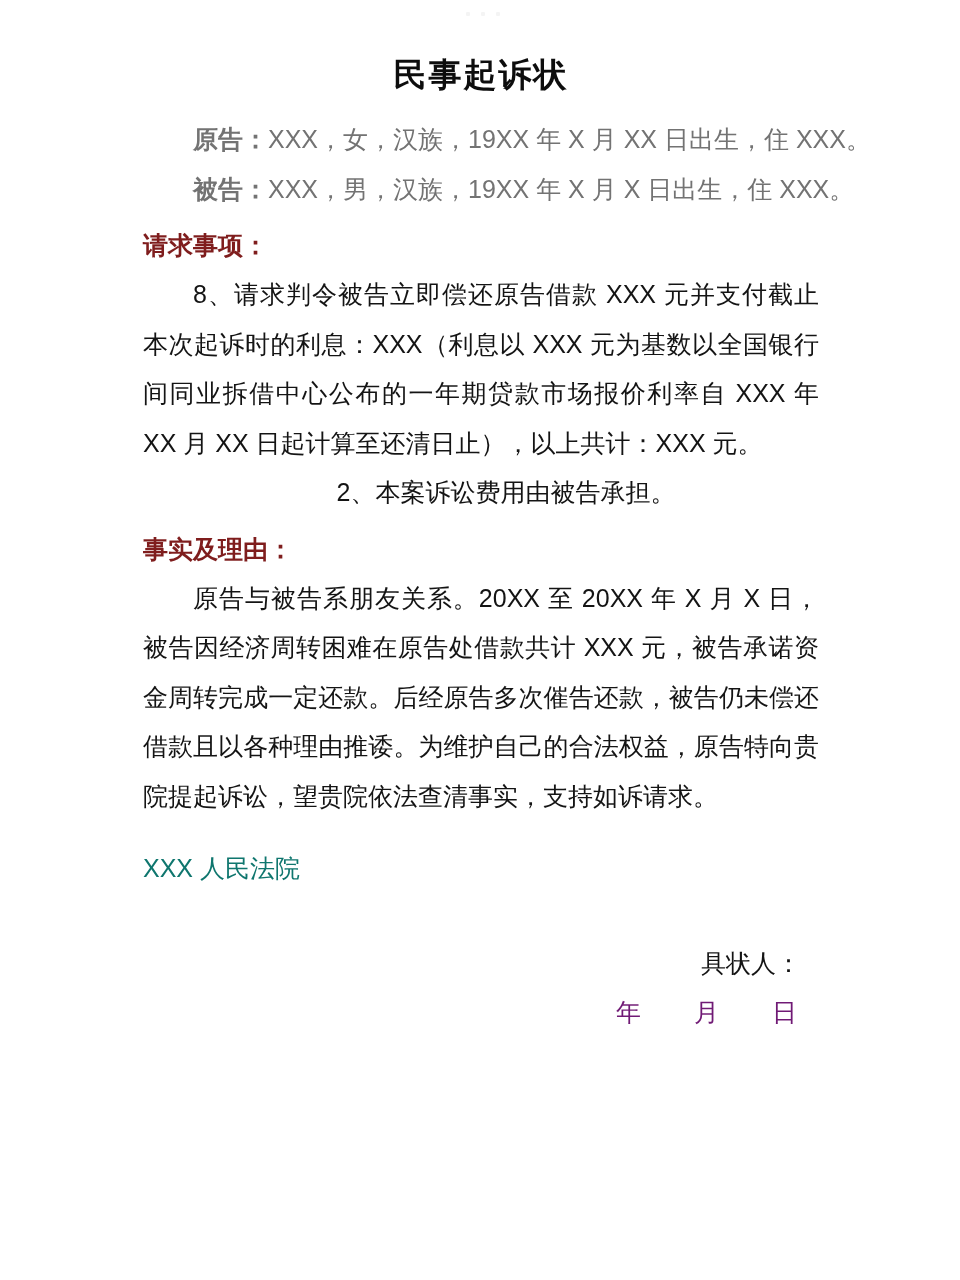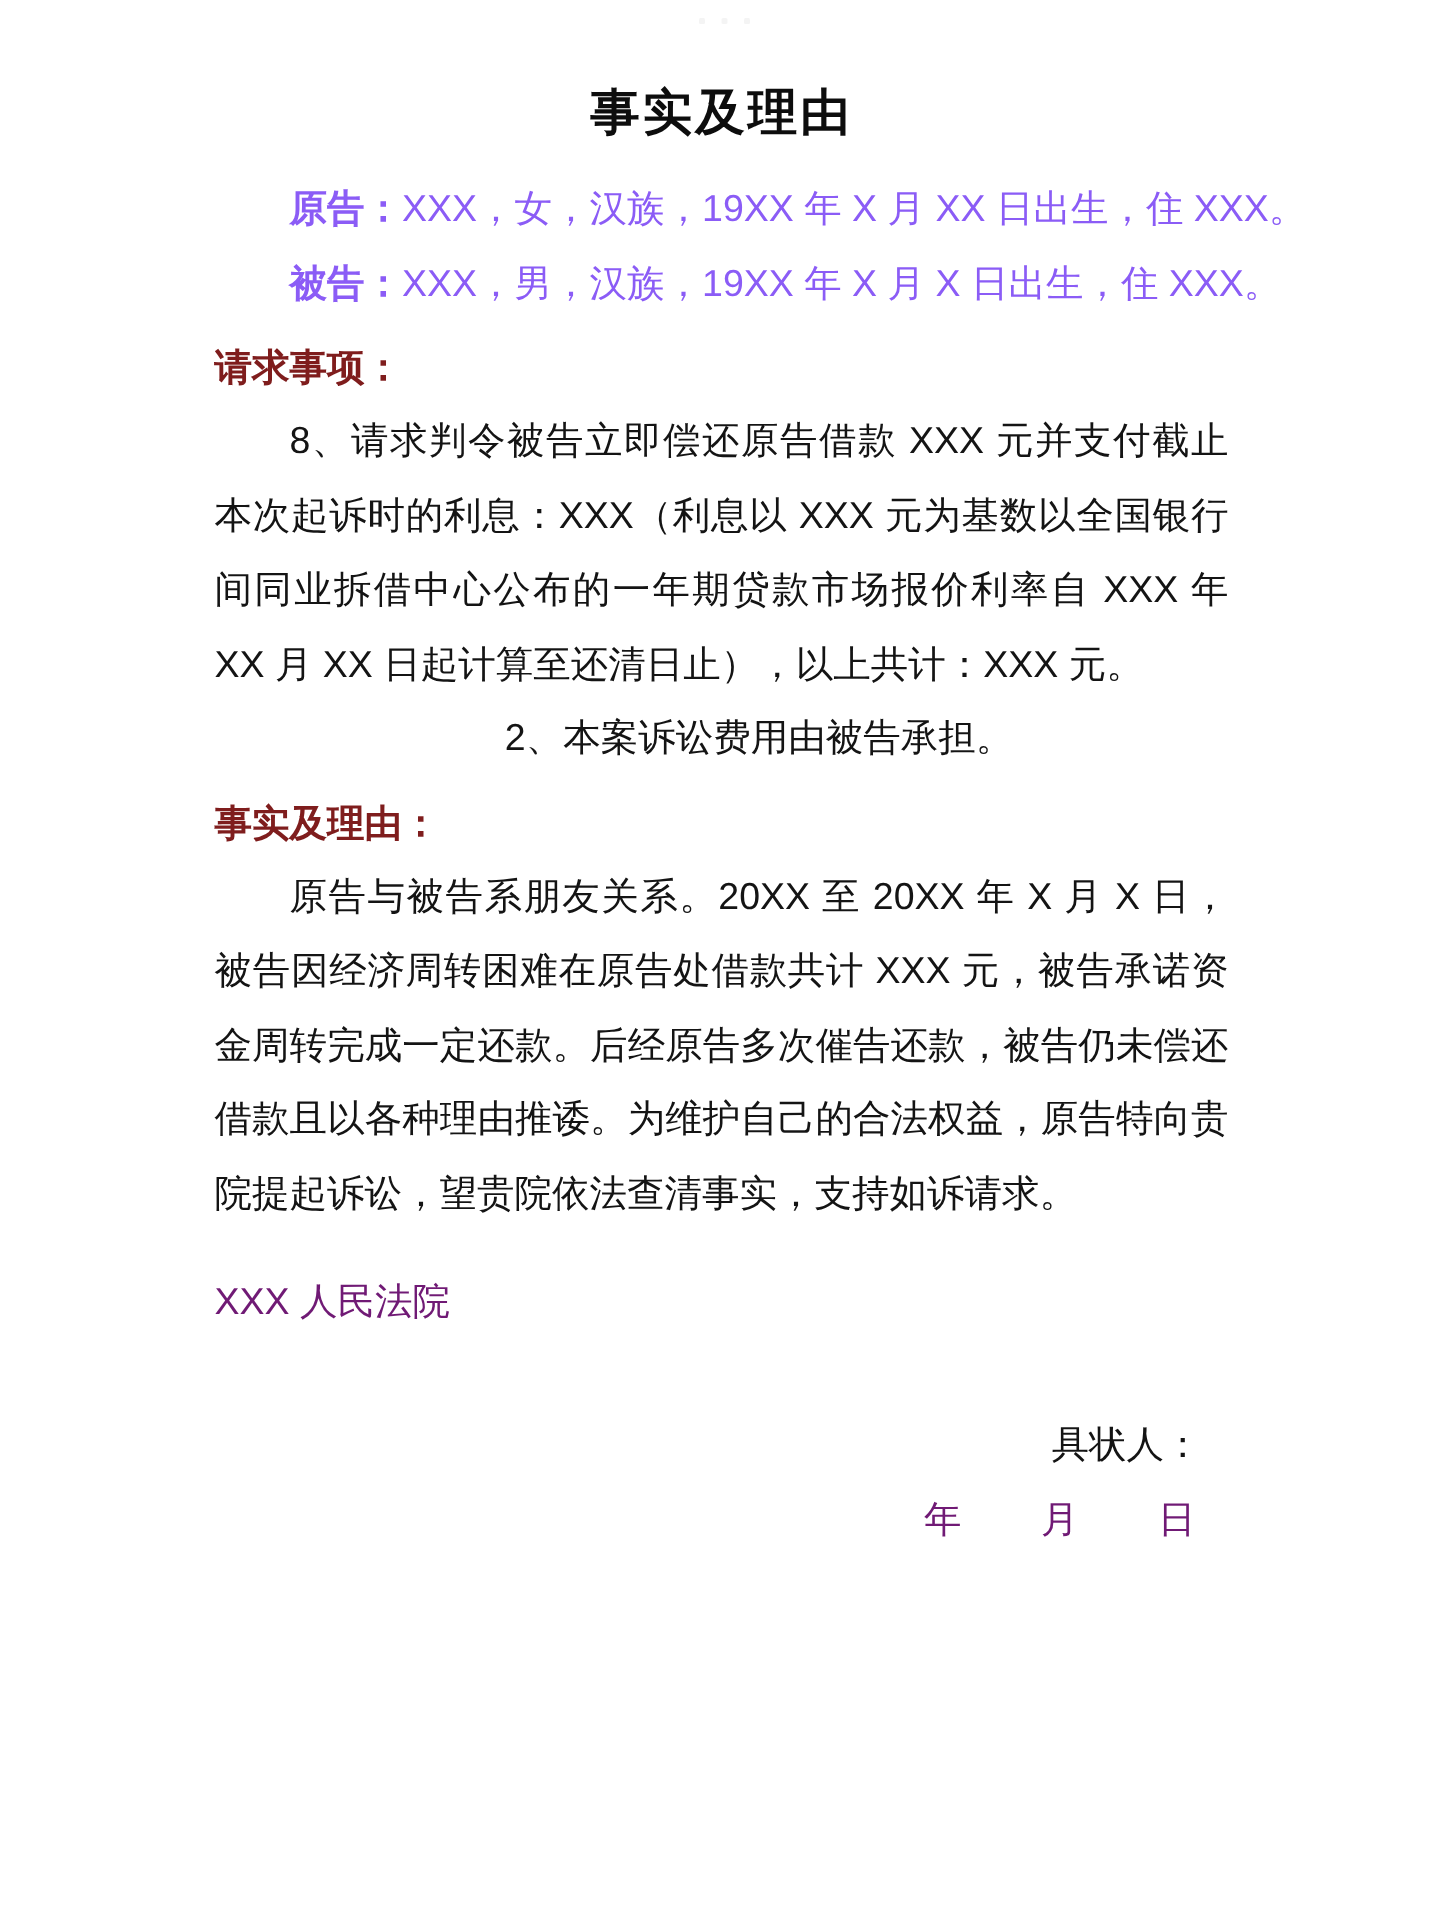--- a/index.html
+++ b/index.html
@@ -63,21 +63,21 @@
     margin: 0 0 16px 0;
     color: #0d0d0d;
   }
 
   .party-line {
     font-size: 25px;
     line-height: 50px;
     margin: 0;
     padding-left: 50px;
     white-space: nowrap;
-    color: #8b5cf6;
+    color: #737373;
   }
   .party-label {
     font-weight: bold;
   }
 
   .section-heading {
     font-size: 25px;
     font-weight: bold;
     line-height: 50px;
     margin: 6px 0 0 0;
@@ -105,21 +105,21 @@
     font-size: 25px;
     line-height: 50px;
     margin: 0;
     padding-left: 50px;
     color: #141414;
   }
   .closing-flush {
     font-size: 25px;
     line-height: 50px;
     margin: 0;
-    color: #701a75;
+    color: #0f766e;
   }
 
   .signature-block {
     margin-top: 44px;
     text-align: right;
   }
   .signature-line {
     font-size: 25px;
     line-height: 52px;
     margin: 0;
@@ -142,21 +142,21 @@
 <div class="page">
 
   <div class="scan-speckle">
     <span></span>
     <span></span>
     <span></span>
   </div>
 
   <div class="doc-body">
 
-    <h1 class="doc-title">事实及理由</h1>
+    <h1 class="doc-title">民事起诉状</h1>
 
     <p class="party-line"><span class="party-label">原告</span><span class="party-label">：</span><span>XXX，女，汉族，19XX 年 X 月 XX 日出生，住 XXX。</span></p>
 
     <p class="party-line"><span class="party-label">被告</span><span class="party-label">：</span><span>XXX，男，汉族，19XX 年 X 月 X 日出生，住 XXX。</span></p>
 
     <h2 class="section-heading">请求事项：</h2>
 
     <p class="body-para">8、请求判令被告立即偿还原告借款 XXX 元并支付截止本次起诉时的利息：XXX（利息以 XXX 元为基数以全国银行间同业拆借中心公布的一年期贷款市场报价利率自 XXX 年 XX 月 XX 日起计算至还清日止），以上共计：XXX 元。</p>
 
     <p class="body-para no-justify">2、本案诉讼费用由被告承担。</p>

